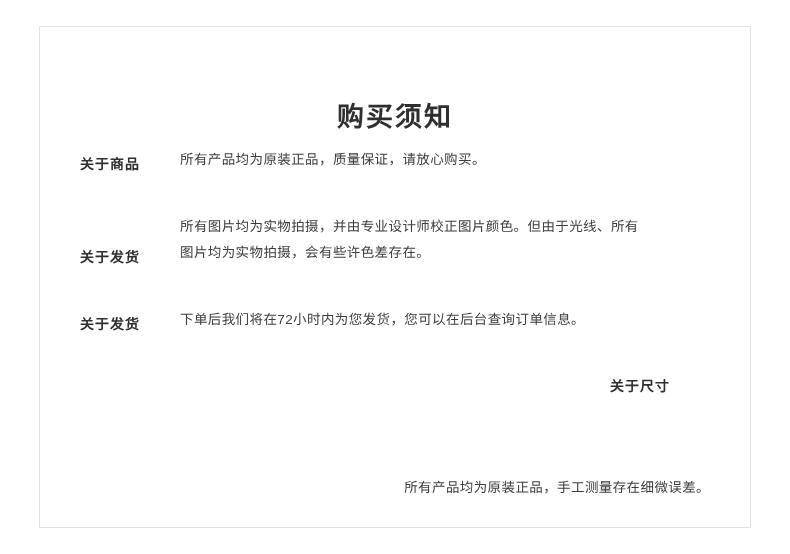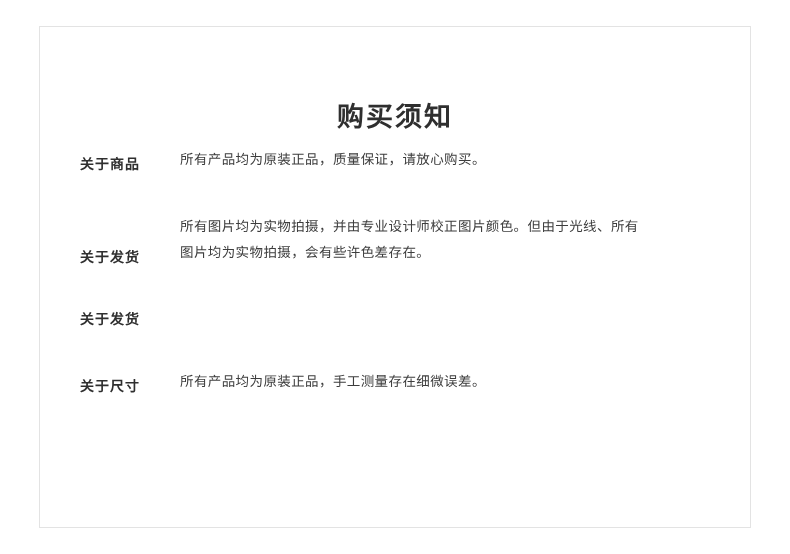--- a/index.html
+++ b/index.html
@@ -48,20 +48,21 @@
     top: 120px;
     right: 40px;
   }
   .row {
     display: flex;
     align-items: flex-end;
     margin-bottom: 41px;
   }
   .row:last-child {
     margin-bottom: 0;
+    flex-direction: column;
   }
   .row-label {
     flex: 0 0 100px;
     width: 100px;
     font-size: 14px;
     font-weight: bold;
     color: #2f2f2f;
     letter-spacing: 1px;
     padding-top: 1px;
     white-space: nowrap;
@@ -88,20 +89,21 @@
         <div class="row-text">所有产品均为原装正品，质量保证，请放心购买。</div>
       </div>
 
       <div class="row">
         <div class="row-label">关于发货</div>
         <div class="row-text">所有图片均为实物拍摄，并由专业设计师校正图片颜色。但由于光线、所有图片均为实物拍摄，会有些许色差存在。</div>
       </div>
 
       <div class="row">
         <div class="row-label">关于发货</div>
+        <div class="row-text">下单后我们将在72小时内为您发货，您可以在后台查询订单信息。</div>
       </div>
 
       <div class="row">
         <div class="row-label">关于尺寸</div>
         <div class="row-text">所有产品均为原装正品，手工测量存在细微误差。</div>
       </div>
     </div>
   </div>
 </div>
 

